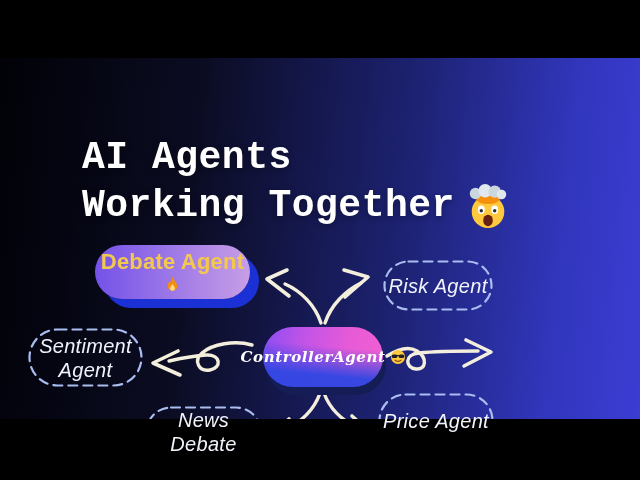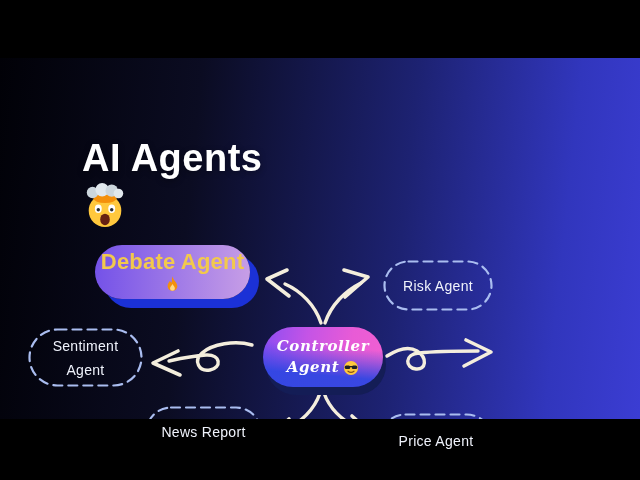--- a/index.html
+++ b/index.html
@@ -10,21 +10,21 @@
   .letterbox{position:absolute;left:0;width:640px;background:#000;}
   .letterbox.top{top:0;height:58px;}
   .letterbox.bottom{top:419px;height:61px;}
   .canvas{
     position:absolute;left:0;top:58px;width:640px;height:361px;
     background:linear-gradient(96deg,#010107 0%,#0b0c22 30%,#1d2272 62%,#3136bd 86%,#3b3dd3 100%);
   }
   .title{position:absolute;left:82px;top:76px;color:#fff;
     font-weight:800;font-size:38px;line-height:48px;letter-spacing:.5px;
     text-shadow:0 2px 6px rgba(0,0,0,.35);}
-  .title .t-row{display:flex;align-items:center;gap:10px;}
+  .title .t-row{display:flex;align-items:center;gap:10px;font-family:Liberation Mono, monospace;}
   .emoji-svg{display:inline-block;vertical-align:middle;}
 
   .arrows{position:absolute;left:0;top:0;width:640px;height:480px;pointer-events:none;}
   .arrows path{fill:none;stroke:#f4eedd;stroke-width:3.4;stroke-linecap:round;stroke-linejoin:round;}
   .arrows path.head{stroke-width:3.6;}
 
   .node{position:absolute;display:flex;flex-direction:column;align-items:center;justify-content:center;text-align:center;}
   .node-debate{
     left:95px;top:187px;width:155px;height:54px;border-radius:36px;
     background:linear-gradient(90deg,#7452e8 0%,#c79ee6 100%);
@@ -34,44 +34,45 @@
   .node-controller{
     left:263px;top:269px;width:120px;height:60px;border-radius:32px;
     background:
       linear-gradient(185deg,rgba(47,70,226,0) 34%,rgba(47,70,226,.95) 76%),
       linear-gradient(100deg,#8b4df2 0%,#c454e6 35%,#e85bd6 70%,#f060d2 100%);
     box-shadow:3px 8px 0 #141d56;
   }
   .controller-text{
     color:#fff;font-family:"DejaVu Serif",cursive;font-style:italic;font-weight:600;
     font-size:15px;line-height:21px;letter-spacing:.6px;
-    display:flex;flex-direction:column;align-items:center;
+    display:flex;flex-direction:row;align-items:center;
   }
   .controller-text .row2{display:flex;align-items:center;gap:4px;}
 
-  .dnode{color:#f0f3fc;font-size:14px;letter-spacing:.3px;line-height:24px;}
+  .dnode{color:#f0f3fc;font-size:20px;letter-spacing:.3px;line-height:24px;font-style:italic;}
   .dnode .dash-svg{position:absolute;left:0;top:0;}
   .dnode span{position:relative;z-index:1;}
   .node-risk{left:383px;top:202px;width:110px;height:51px;}
   .node-sentiment{left:28px;top:270px;width:115px;height:59px;align-items:center;}
   .node-report{left:495px;top:270px;width:118px;height:57px;}
   .node-news{left:145px;top:348px;width:117px;height:52px;}
-  .node-price{left:378px;top:355px;width:116px;height:55px;}
+  .node-price{left:378px;top:335px;width:116px;height:55px;}
 </style>
 </head>
 <body>
 
 <div class="stage">
   <div class="canvas">
 
     <div class="title">
       <div class="t-row">
         <span>AI Agents</span>
       </div>
       <div class="t-row">
+        <span>Working Together</span>
         <svg class="emoji-svg" width="46" height="46" viewBox="0 0 48 48">
           <circle cx="24" cy="30" r="17" fill="#ffc83d"></circle>
           <ellipse cx="24" cy="17" rx="12" ry="5" fill="#f4900c"></ellipse>
           <path d="M14 17 l3 -6 3 5 4 -6 4 6 3 -5 3 6 z" fill="#f4900c"></path>
           <circle cx="11" cy="11" r="6" fill="#ccd6dd"></circle>
           <circle cx="21" cy="8" r="7" fill="#e1e8ed"></circle>
           <circle cx="31" cy="9" r="6.5" fill="#ccd6dd"></circle>
           <circle cx="38" cy="12" r="5" fill="#e1e8ed"></circle>
           <ellipse cx="17" cy="28" rx="3.6" ry="4.4" fill="#fff"></ellipse>
           <circle cx="17" cy="29" r="1.8" fill="#292f33"></circle>
@@ -146,21 +147,21 @@
         </svg>
       <span>Sentiment</span>
       <span>Agent</span>
     </div>
 
 
     <div class="node dnode node-news">
         <svg width="117" height="52" class="dash-svg">
           <rect x="1.5" y="1.5" width="114" height="49" rx="24.5" fill="none" stroke="#aabdf0" stroke-width="2.2" stroke-dasharray="9 6" stroke-linecap="round"></rect>
         </svg>
-      <span>News Report</span>
+      <span>News Debate</span>
     </div>
 
     <div class="node dnode node-price">
         <svg width="116" height="55" class="dash-svg">
           <rect x="1.5" y="1.5" width="113" height="52" rx="26" fill="none" stroke="#aabdf0" stroke-width="2.2" stroke-dasharray="9 6" stroke-linecap="round"></rect>
         </svg>
       <span>Price Agent</span>
     </div>
 
   </div>

